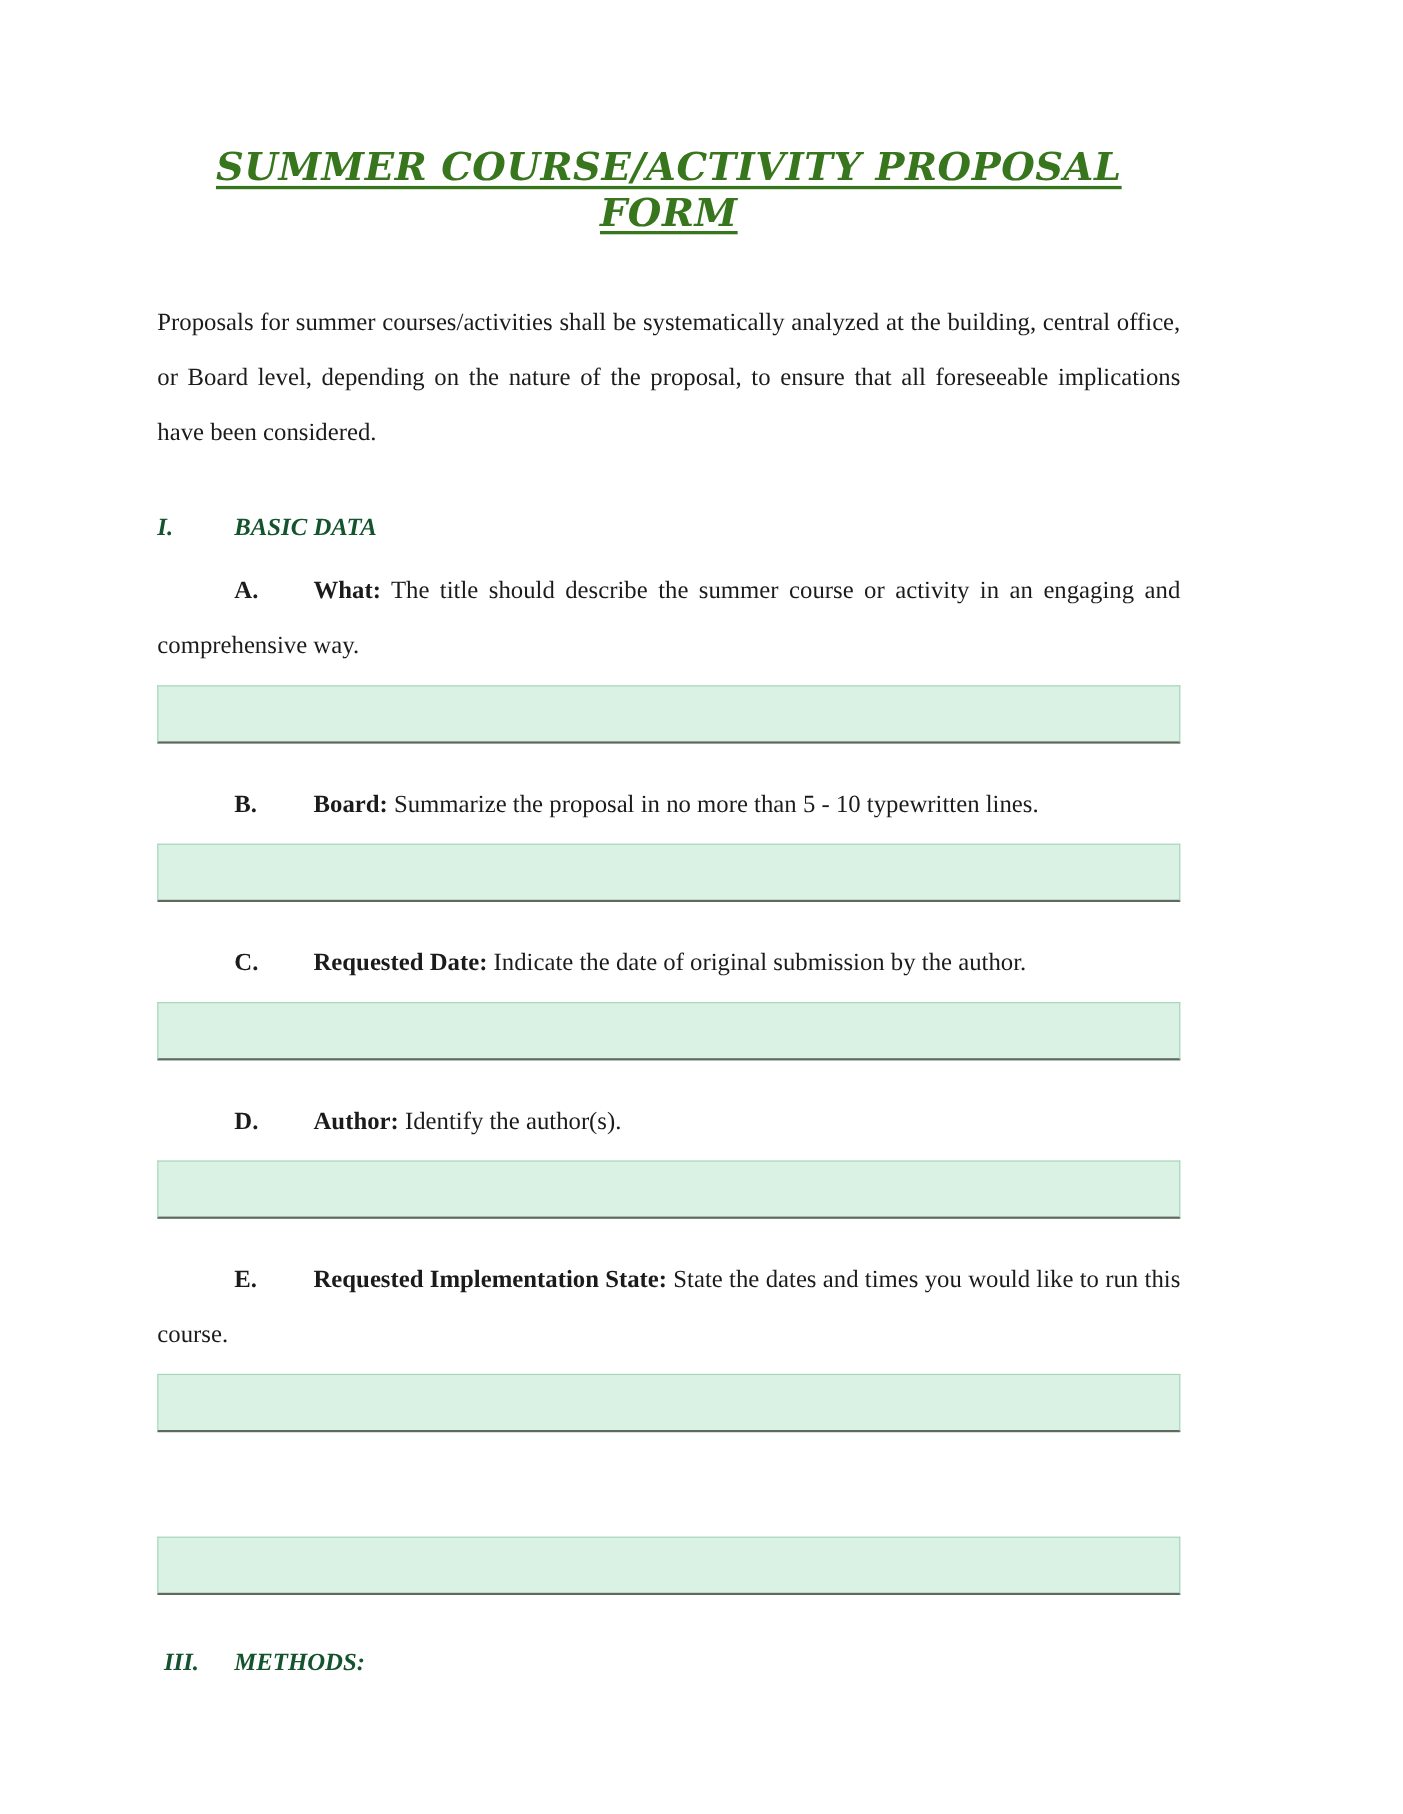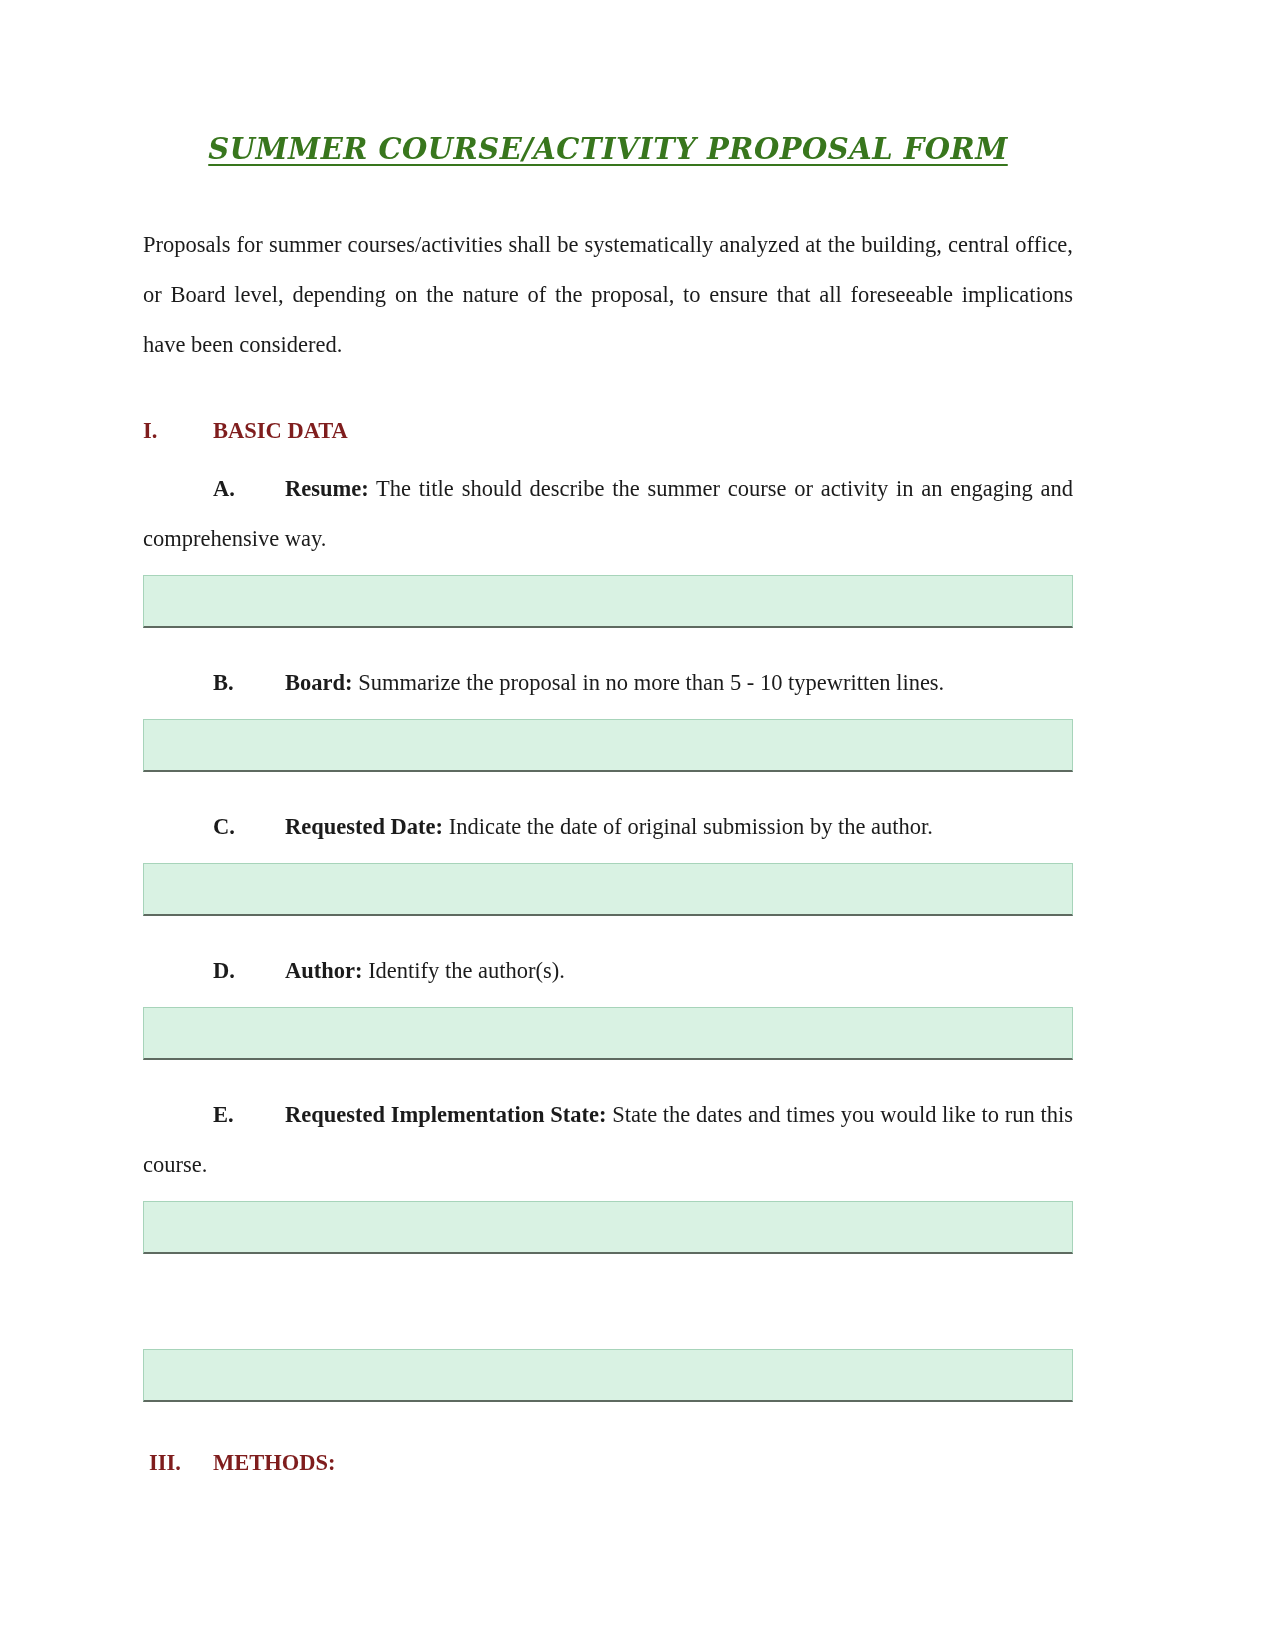--- a/index.html
+++ b/index.html
@@ -13,37 +13,38 @@
     font-family: "Liberation Serif", serif;
     color: #1b1b1b;
     overflow: hidden;
   }
   .doc-title {
     margin: 0 0 54px 0;
     text-align: center;
     font-family: "DejaVu Serif", serif;
     font-style: italic;
     font-weight: bold;
-    font-size: 29px;
+    font-size: 35px;
     letter-spacing: 0.5px;
     color: #38761d;
     text-decoration: underline;
     text-underline-offset: 5px;
   }
   p {
     margin: 0;
     font-size: 22.5px;
     line-height: 50px;
     text-align: justify;
   }
   .intro { margin-bottom: 36px; }
   .sec-heading {
     font-weight: bold;
-    color: #7f1d1d;
+    color: #14532d;
     text-align: left;
+    font-style: italic;
   }
   .sec-heading .num {
     display: inline-block;
     width: 70px;
     font-weight: bold;
   }
   .sec-heading.shifted { padding-left: 6px; }
   .sec-heading.shifted .num { width: 64px; }
   #sec1-heading { margin-bottom: 8px; }
   .item {
@@ -77,21 +78,21 @@
 <body>
 
 <div class="page">
 
   <h1 class="doc-title">SUMMER COURSE/ACTIVITY PROPOSAL FORM</h1>
 
   <p class="intro">Proposals for summer courses/activities shall be systematically analyzed at the building, central office, or Board level, depending on the nature of the proposal, to ensure that all foreseeable implications have been considered.</p>
 
   <p class="sec-heading" id="sec1-heading"><span class="num">I.</span><span>BASIC DATA</span></p>
 
-  <p class="item"><span class="letter">A.</span><span class="label">Resume:</span> <span>The title should describe the summer course or activity in an engaging and comprehensive way.</span></p>
+  <p class="item"><span class="letter">A.</span><span class="label">What:</span> <span>The title should describe the summer course or activity in an engaging and comprehensive way.</span></p>
   <div class="field"></div>
 
   <p class="item"><span class="letter">B.</span><span class="label">Board:</span> <span>Summarize the proposal in no more than 5 - 10 typewritten lines.</span></p>
   <div class="field"></div>
 
   <p class="item"><span class="letter">C.</span><span class="label">Requested Date:</span> <span>Indicate the date of original submission by the author.</span></p>
   <div class="field"></div>
 
   <p class="item"><span class="letter">D.</span><span class="label">Author:</span> <span>Identify the author(s).</span></p>
   <div class="field"></div>

